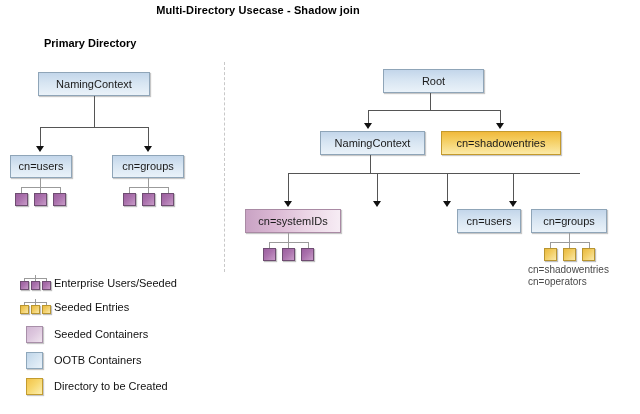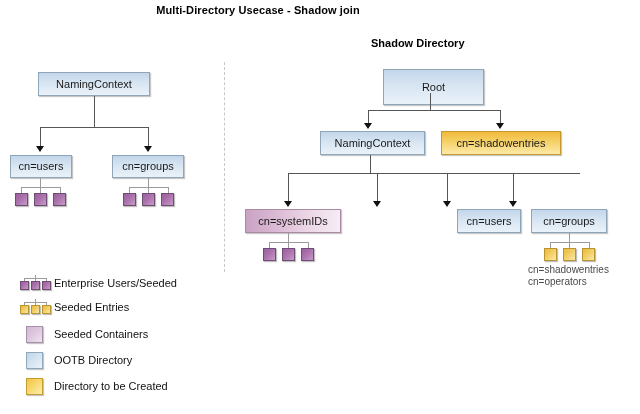--- a/index.html
+++ b/index.html
@@ -180,21 +180,21 @@
     width: 9px;
     height: 9px;
   }
 </style>
 </head>
 <body>
 
 <div class="canvas">
 
   <div class="diagram-title">Multi-Directory Usecase - Shadow join</div>
-  <div class="section-title shadow">Shadow Directory</div>
+  <div class="section-title primary">Primary Directory</div>
 
   <div class="divider"></div>
 
   <div class="node ootb" style="left:38px; top:72px; width:112px; height:24px;">
     <span>NamingContext</span>
   </div>
 
   <div class="vline" style="left:94px; top:96px; height:31px;"></div>
   <div class="hline" style="left:40px; top:127px; width:108px;"></div>
   <div class="vline" style="left:40px; top:127px; height:21px;"></div>
@@ -220,21 +220,21 @@
   </div>
   <div class="vline light" style="left:148px; top:178px; height:9px;"></div>
   <div class="hline light" style="left:129px; top:187px; width:39px;"></div>
   <div class="vline light" style="left:129px; top:187px; height:6px;"></div>
   <div class="vline light" style="left:148px; top:187px; height:6px;"></div>
   <div class="vline light" style="left:168px; top:187px; height:6px;"></div>
   <div class="leaf" style="left:123px; top:193px;"></div>
   <div class="leaf" style="left:142px; top:193px;"></div>
   <div class="leaf" style="left:161px; top:193px;"></div>
 
-  <div class="node ootb" style="left:383px; top:69px; width:101px; height:36px;">
+  <div class="node ootb" style="left:383px; top:69px; width:101px; height:24px;">
     <span>Root</span>
   </div>
 
   <div class="vline" style="left:430px; top:93px; height:17px;"></div>
   <div class="hline" style="left:368px; top:110px; width:132px;"></div>
   <div class="vline" style="left:368px; top:110px; height:15px;"></div>
   <div class="vline" style="left:500px; top:110px; height:15px;"></div>
   <div class="arrow" style="left:364px; top:123px;"></div>
   <div class="arrow" style="left:496px; top:123px;"></div>
 
@@ -319,21 +319,21 @@
       <div class="legend-label">Seeded Entries</div>
     </div>
 
     <div class="legend-row" style="height:26px;">
       <div class="legend-swatch seeded-c" style="top:4px;"></div>
       <div class="legend-label" style="top:6px;">Seeded Containers</div>
     </div>
 
     <div class="legend-row" style="height:26px;">
       <div class="legend-swatch ootb-c" style="top:4px;"></div>
-      <div class="legend-label" style="top:6px;">OOTB Directory</div>
+      <div class="legend-label" style="top:6px;">OOTB Containers</div>
     </div>
 
     <div class="legend-row" style="height:26px;">
       <div class="legend-swatch create-c" style="top:4px;"></div>
       <div class="legend-label" style="top:6px;">Directory to be Created</div>
     </div>
 
   </div>
 
 </div>

